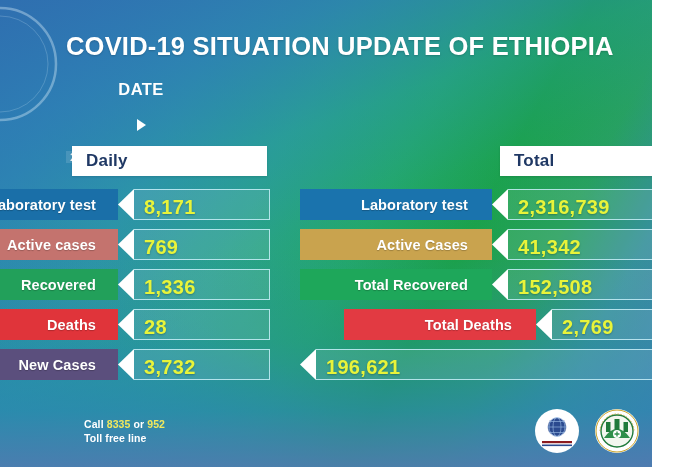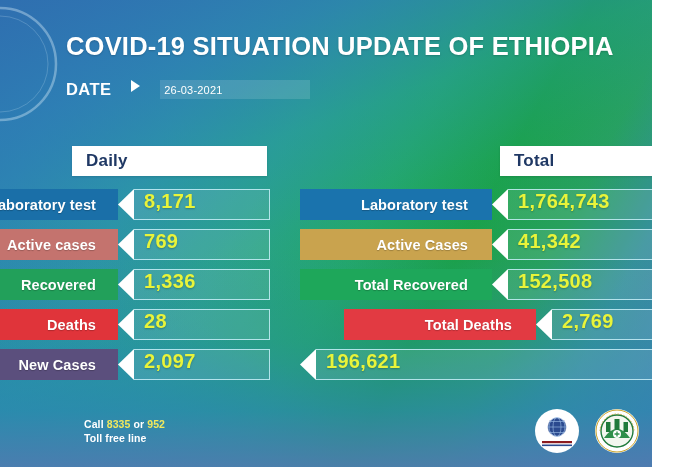--- a/index.html
+++ b/index.html
@@ -72,22 +72,23 @@
     position:absolute; left:66px; top:32px;
     color:#ffffff;
     font-size:25.5px;
     font-weight:bold;
     letter-spacing:.2px;
     white-space:nowrap;
     text-shadow:0 1px 2px rgba(0,0,0,.18);
   }
   #dateRow{
     position:absolute; left:66px; top:80px;
-    display:flex; gap:20px;
+    display:flex; align-items:center; gap:20px;
     height:20px;
+    flex-direction:column;
   }
   #dateLabel{
     color:#ffffff; font-size:16.5px; font-weight:bold; letter-spacing:.4px;
   }
   #dateArrow{
     width:0;height:0;
     border-left:9px solid #ffffff;
     border-top:6px solid transparent;
     border-bottom:6px solid transparent;
   }
@@ -159,21 +160,21 @@
   .notch::before{
     content:"";
     position:absolute; left:0; top:0; bottom:0; width:16px;
     background:#ffffff;
     clip-path:polygon(100% 0, 100% 100%, 0 50%);
   }
 
   .valbox{
     position:relative;
     flex:1 1 auto;
-    display:flex; align-items:flex-start;
+    display:flex; align-items:flex-end;
     padding-left:10px;
     background:rgba(255,255,255,.10);
     border:1.5px solid rgba(200,238,248,.85);
     border-left:none;
   }
   .valbox .val{
     color:#e8f43a;
     font-size:20px;
     font-weight:bold;
     letter-spacing:.3px;
@@ -276,32 +277,32 @@
         <div class="valbox">
           <span class="val">28</span>
         </div>
       </div>
       <div class="row" style="top: 349px;">
         <div class="band" style="background: rgb(91, 79, 125);">
           <span class="lbl">New Cases</span>
         </div>
         <div class="notch"></div>
         <div class="valbox">
-          <span class="val">2,097</span>
+          <span class="val">3,732</span>
         </div>
       </div>
     </div>
   <div class="rowsRight" id="rowsRight">
       <div class="row" style="top: 189px;">
         <div class="band" style="background: rgb(26, 115, 173);">
           <span class="lbl">Laboratory test</span>
         </div>
         <div class="notch"></div>
         <div class="valbox">
-          <span class="val">1,764,743</span>
+          <span class="val">2,316,739</span>
         </div>
       </div>
       <div class="row" style="top: 229px;">
         <div class="band" style="background: rgb(201, 163, 78);">
           <span class="lbl">Active Cases</span>
         </div>
         <div class="notch"></div>
         <div class="valbox">
           <span class="val">41,342</span>
         </div>

